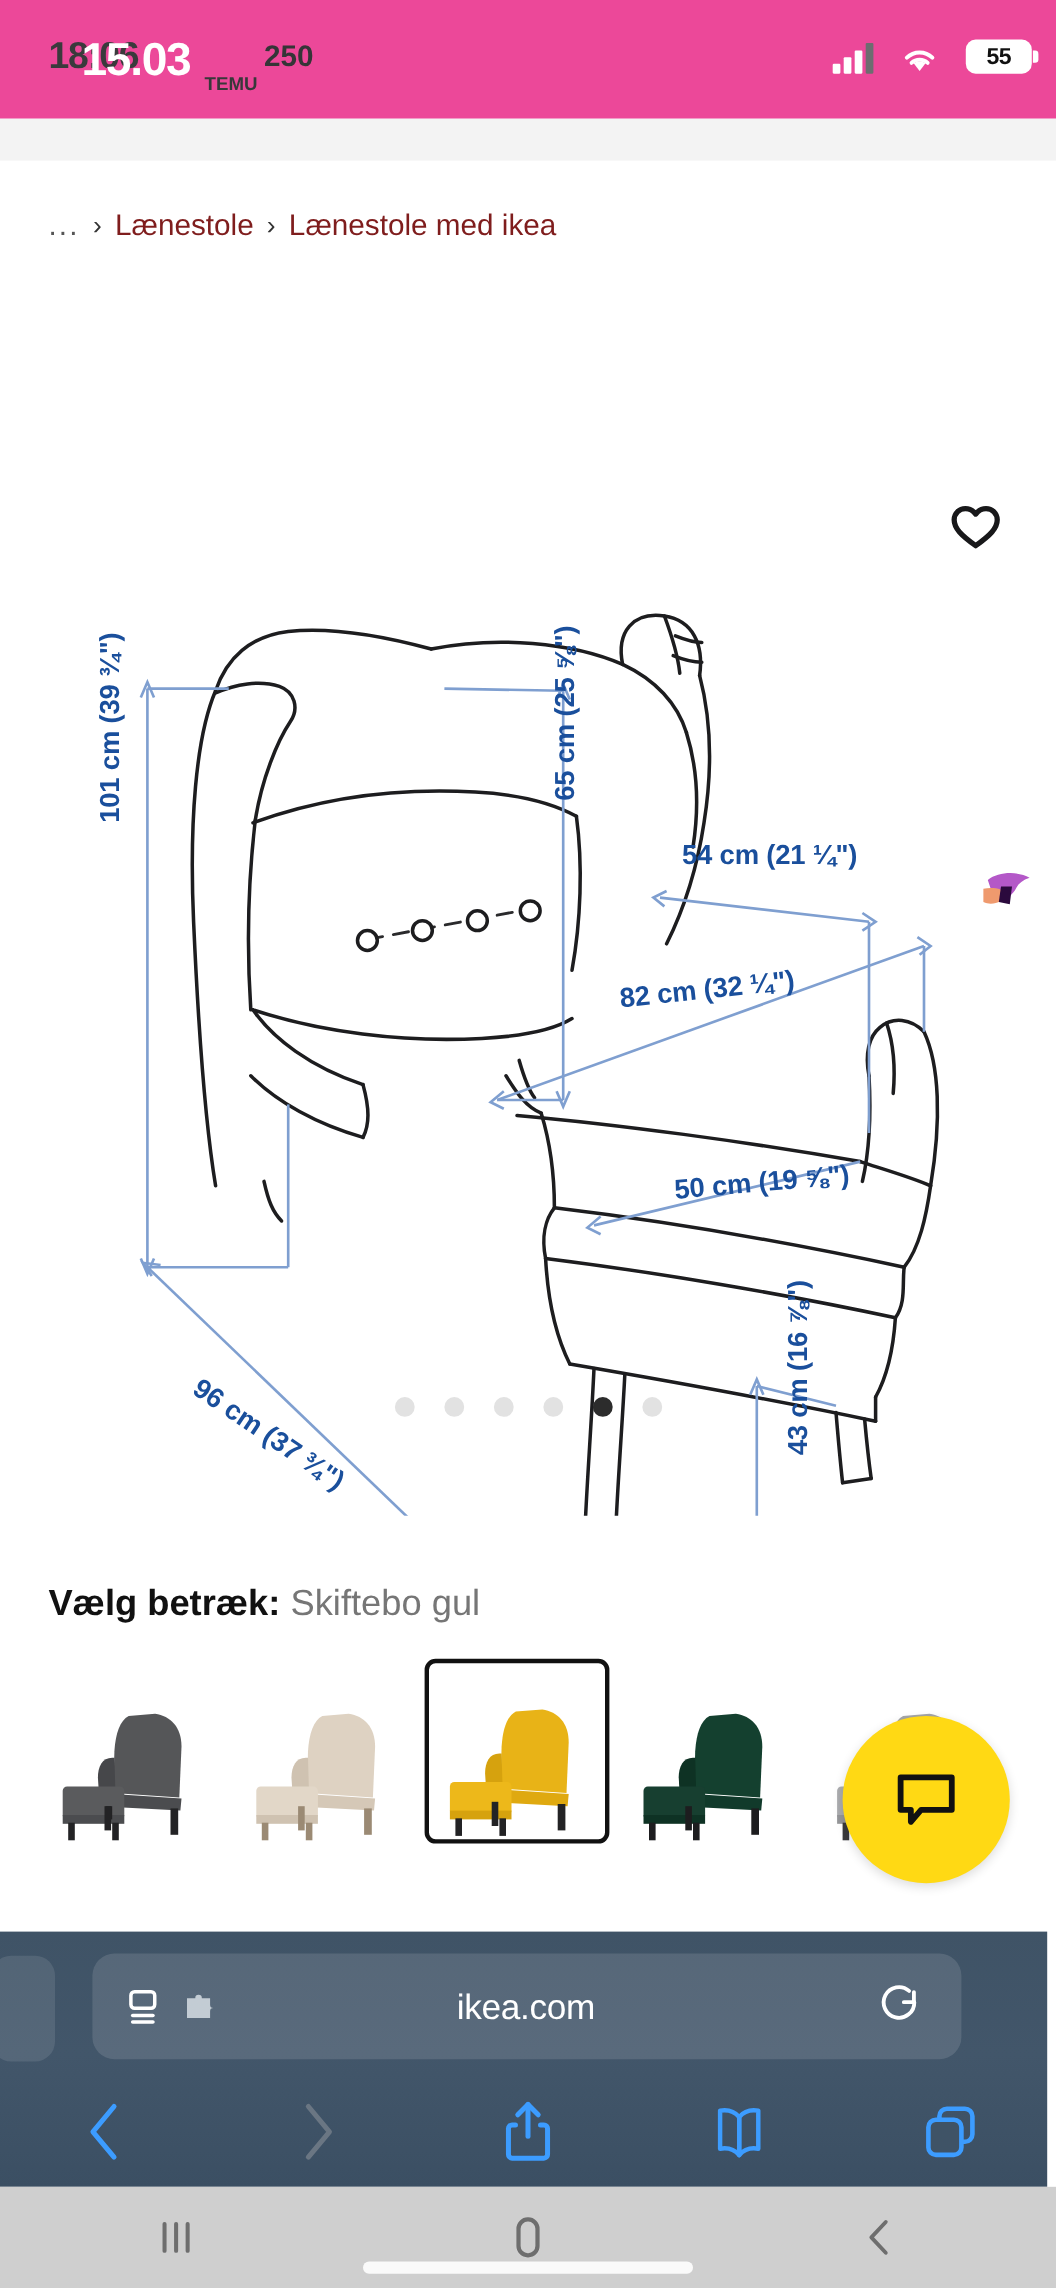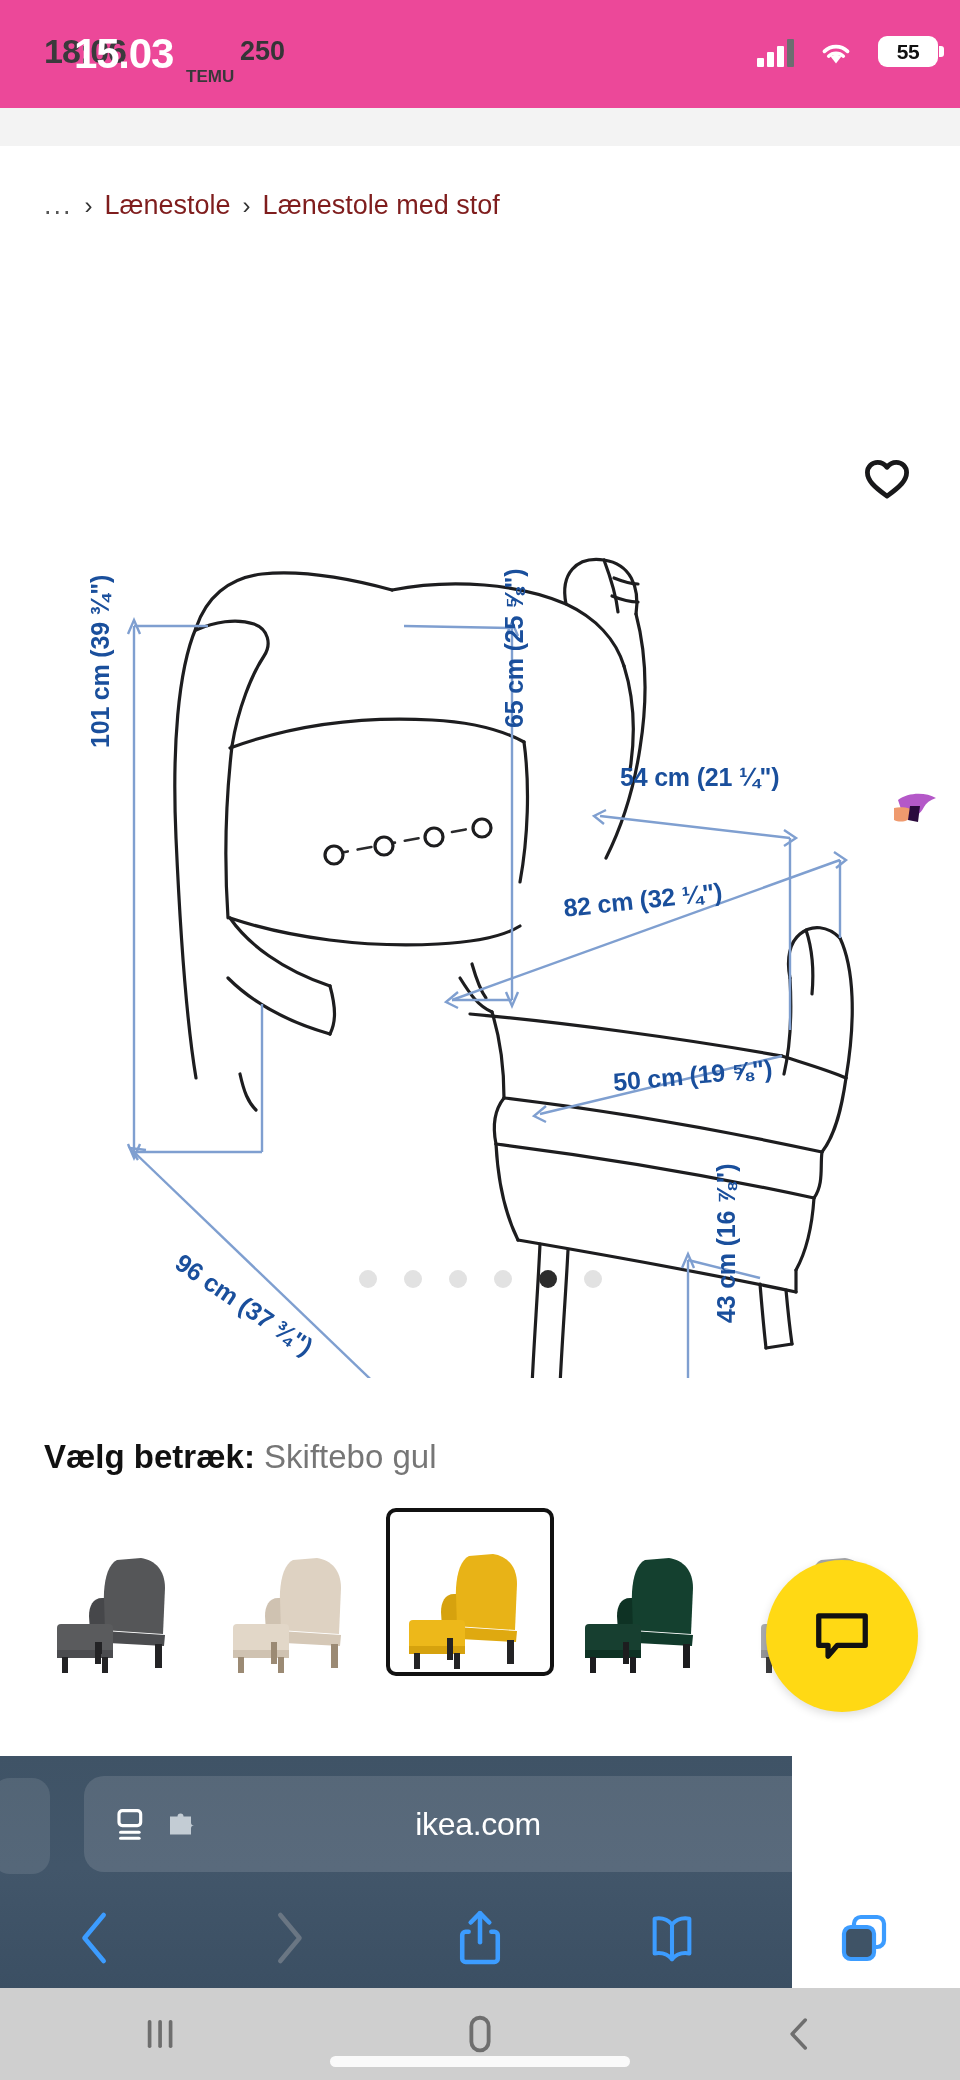--- a/index.html
+++ b/index.html
@@ -28,21 +28,21 @@
     margin-top: 32px;
   }
   .sb-ghost-3 {
     position: absolute; left: 240px; top: 36px;
     font-size: 27px; font-weight: 600; color: #353537; white-space: nowrap;
   }
   .sb-time {
     position: absolute; left: 74px; top: 30px;
     font-size: 42px; font-weight: 700; color: #fff; letter-spacing: -1.2px;
   }
-  .sb-right { position: absolute; right: 22px; top: 36px; display: flex; align-items: center; gap: 25px; }
+  .sb-right { position: absolute; right: 22px; top: 36px; display: flex; align-items: flex-end; gap: 25px; }
   .bars { display: flex; align-items: flex-end; gap: 3px; height: 30px; }
   .bars i { display: block; width: 7px; background: #fff; border-radius: 1px; }
   .bars i:nth-child(1) { height: 9px; }
   .bars i:nth-child(2) { height: 15px; }
   .bars i:nth-child(3) { height: 21px; }
   .bars i:nth-child(4) { height: 28px; background: #6d6d70; }
   .wifi { width: 34px; height: 28px; }
   .battery {
     position: relative; width: 60px; height: 31px;
     border-radius: 9px; background: #ffffff; display: flex;
@@ -122,21 +122,21 @@
     box-shadow: 0 3px 10px rgba(0,0,0,.14);
   }
 
   .prodtitle {
     position: absolute; left: 44px; top: 1710px;
     font-size: 42px; font-weight: 700; color: #111; letter-spacing: -0.5px;
   }
 
   
   .safari {
-    position: absolute; left: 0; top: 1756px; width: 792px; height: 232px;
+    position: absolute; left: 0; top: 1756px; width: 952px; height: 232px;
     background: linear-gradient(180deg,#3f5366 0%,#42566a 48%,#3b4f63 100%);
   }
   .safari .edge-tab {
     position: absolute; left: -8px; top: 22px; width: 58px; height: 96px;
     border-radius: 18px; background: rgba(255,255,255,.10);
   }
   .urlbar {
     position: absolute; left: 84px; top: 20px; width: 790px; height: 96px;
     border-radius: 20px; background: rgba(255,255,255,.12);
     display: flex; align-items: center;
@@ -196,21 +196,21 @@
   </div>
 
   <div class="pagewrap">
     <div class="graystrip"></div>
 
     <nav class="breadcrumb">
       <span class="dots">...</span>
       <span class="sep">›</span>
       <a href="#">Lænestole</a>
       <span class="sep">›</span>
-      <a href="#">Lænestole med stof</a>
+      <a href="#">Lænestole med ikea</a>
     </nav>
 
     <div class="heart-btn">
       <svg viewBox="0 0 24 24" width="50" height="50">
         <path d="M12 20.2 C5.6 15.6 2.6 12.6 2.6 8.9 C2.6 6.1 4.8 4 7.5 4 C9.3 4 10.9 4.9 12 6.4 C13.1 4.9 14.7 4 16.5 4 C19.2 4 21.4 6.1 21.4 8.9 C21.4 12.6 18.4 15.6 12 20.2 Z" fill="none" stroke="#18181a" stroke-width="2.3" stroke-linejoin="round"></path>
       </svg>
     </div>
 
     <svg class="bird" viewBox="0 0 62 56">
       <path d="M18 20 C28 12 46 12 56 18 C50 20 46 23 44 27 C40 35 32 40 24 38 Z" fill="#b458c8"></path>

